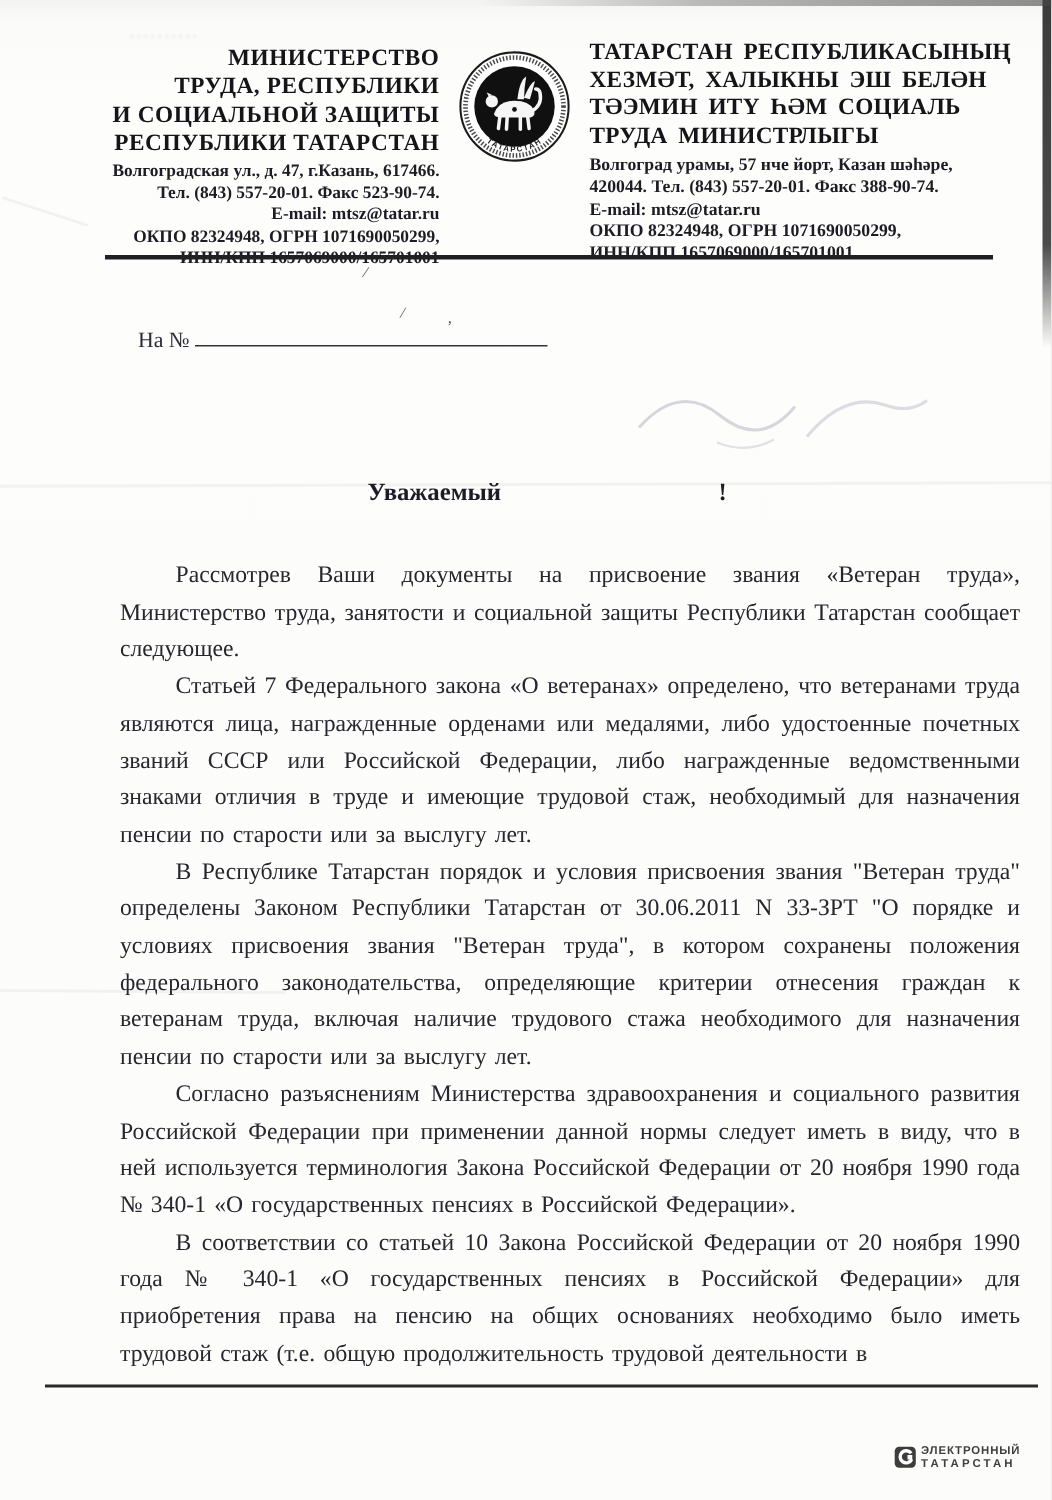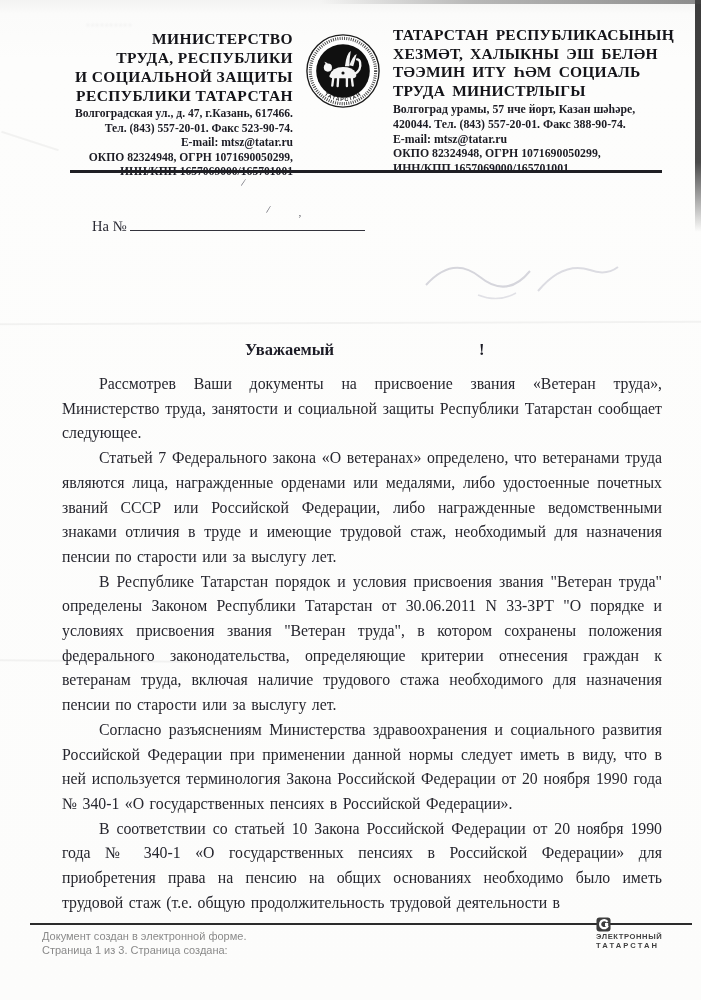--- a/index.html
+++ b/index.html
@@ -36,33 +36,33 @@
   .lh-addr{margin-top:2px;}
   .lh-addr div{font-weight:bold;color:#1c1c24;}
   .lh-left .lh-addr div{font-size:11.6px;line-height:14.6px;}
   .lh-right .lh-addr div{font-size:11.8px;line-height:14.8px;}
   .rule-main{position:absolute;top:170px;left:70px;width:592px;height:3px;background:#1f1f24;}
   
   .ref-line{position:absolute;top:218px;left:72px;font-size:14.5px;color:#2a2a34;margin-left:20px;}
   .ref-underline{display:inline-block;width:235px;border-bottom:1.6px solid #33333c;
     margin-left:4px;height:12px;}
   
-  .salutation{position:absolute;top:340px;left:0;width:632px;height:22px;}
+  .salutation{position:absolute;top:318px;left:0;width:632px;height:22px;}
   .salutation .greet{position:absolute;left:245px;font-weight:bold;font-size:16.5px;color:#1c1c26;}
   .salutation .excl{position:absolute;left:479px;font-weight:bold;font-size:16.5px;color:#1c1c26;}
   
-  .body-text{position:absolute;top:372px;left:62px;width:600px;}
+  .body-text{position:absolute;top:372px;left:80px;width:600px;}
   .body-text p{margin:0;font-size:15.8px;line-height:24.7px;text-align:justify;
     text-indent:37px;color:#26262e;word-spacing:1.5px;}
   
   .rule-footer{position:absolute;top:923px;left:30px;width:662px;height:2px;background:#2b2b2b;}
   .footer-text{position:absolute;top:930px;left:42px;
     font-family:"Liberation Sans","DejaVu Sans",sans-serif;
     font-size:11px;line-height:13.5px;color:#8a8a8a;}
-  .footer-logo{position:absolute;top:916px;left:596px;display:flex;align-items:flex-start;flex-direction:column;}
+  .footer-logo{position:absolute;top:962px;left:596px;display:flex;align-items:center;}
   .footer-logo .glyph{width:15px;height:15px;margin-right:3px;margin-top:1px;}
   .footer-logo .lines{font-family:"Liberation Sans","DejaVu Sans",sans-serif;
     font-weight:bold;color:#3f3f3f;}
   .footer-logo .l1{font-size:7.6px;letter-spacing:.6px;line-height:9px;}
   .footer-logo .l2{font-size:7.6px;letter-spacing:2.1px;line-height:9px;}
 </style>
 </head>
 <body>
 
 <div class="paper">
@@ -155,24 +155,20 @@
 
   <div class="body-text">
       <p>Рассмотрев Ваши документы на присвоение звания «Ветеран труда», Министерство труда, занятости и социальной защиты Республики Татарстан сообщает следующее.</p>
       <p>Статьей 7 Федерального закона «О ветеранах» определено, что ветеранами труда являются лица, награжденные орденами или медалями, либо удостоенные почетных званий СССР или Российской Федерации, либо награжденные ведомственными знаками отличия в труде и имеющие трудовой стаж, необходимый для назначения пенсии по старости или за выслугу лет.</p>
       <p>В Республике Татарстан порядок и условия присвоения звания "Ветеран труда" определены Законом Республики Татарстан от 30.06.2011 N 33-ЗРТ "О порядке и условиях присвоения звания "Ветеран труда", в котором сохранены положения федерального законодательства, определяющие критерии отнесения граждан к ветеранам труда, включая наличие трудового стажа необходимого для назначения пенсии по старости или за выслугу лет.</p>
       <p>Согласно разъяснениям Министерства здравоохранения и социального развития Российской Федерации при применении данной нормы следует иметь в виду, что в ней используется терминология Закона Российской Федерации от 20 ноября 1990 года № 340-1 «О государственных пенсиях в Российской Федерации».</p>
       <p>В соответствии со статьей 10 Закона Российской Федерации от 20 ноября 1990 года № 340-1 «О государственных пенсиях в Российской Федерации» для приобретения права на пенсию на общих основаниях необходимо было иметь трудовой стаж (т.е. общую продолжительность трудовой деятельности в</p>
     </div>
 
   <div class="rule-footer"></div>
-  <div class="footer-text">
-    <div>Документ создан в электронной форме.</div>
-    <div>Страница 1 из 3. Страница создана:</div>
-  </div>
   <div class="footer-logo">
     <svg class="glyph" viewBox="0 0 16 16">
       <rect x="0.5" y="0.5" width="15" height="15" rx="3.2" fill="#3d3d3d"></rect>
       <path d="M12.2,5.2 A4.3,4.3 0 1 0 12.6,9.4" fill="none" stroke="#ffffff" stroke-width="2.4"></path>
       <rect x="9.6" y="6.4" width="3.4" height="3.2" fill="#ffffff"></rect>
     </svg>
     <div class="lines">
       <div class="l1">ЭЛЕКТРОННЫЙ</div>
       <div class="l2">ТАТАРСТАН</div>
     </div>

